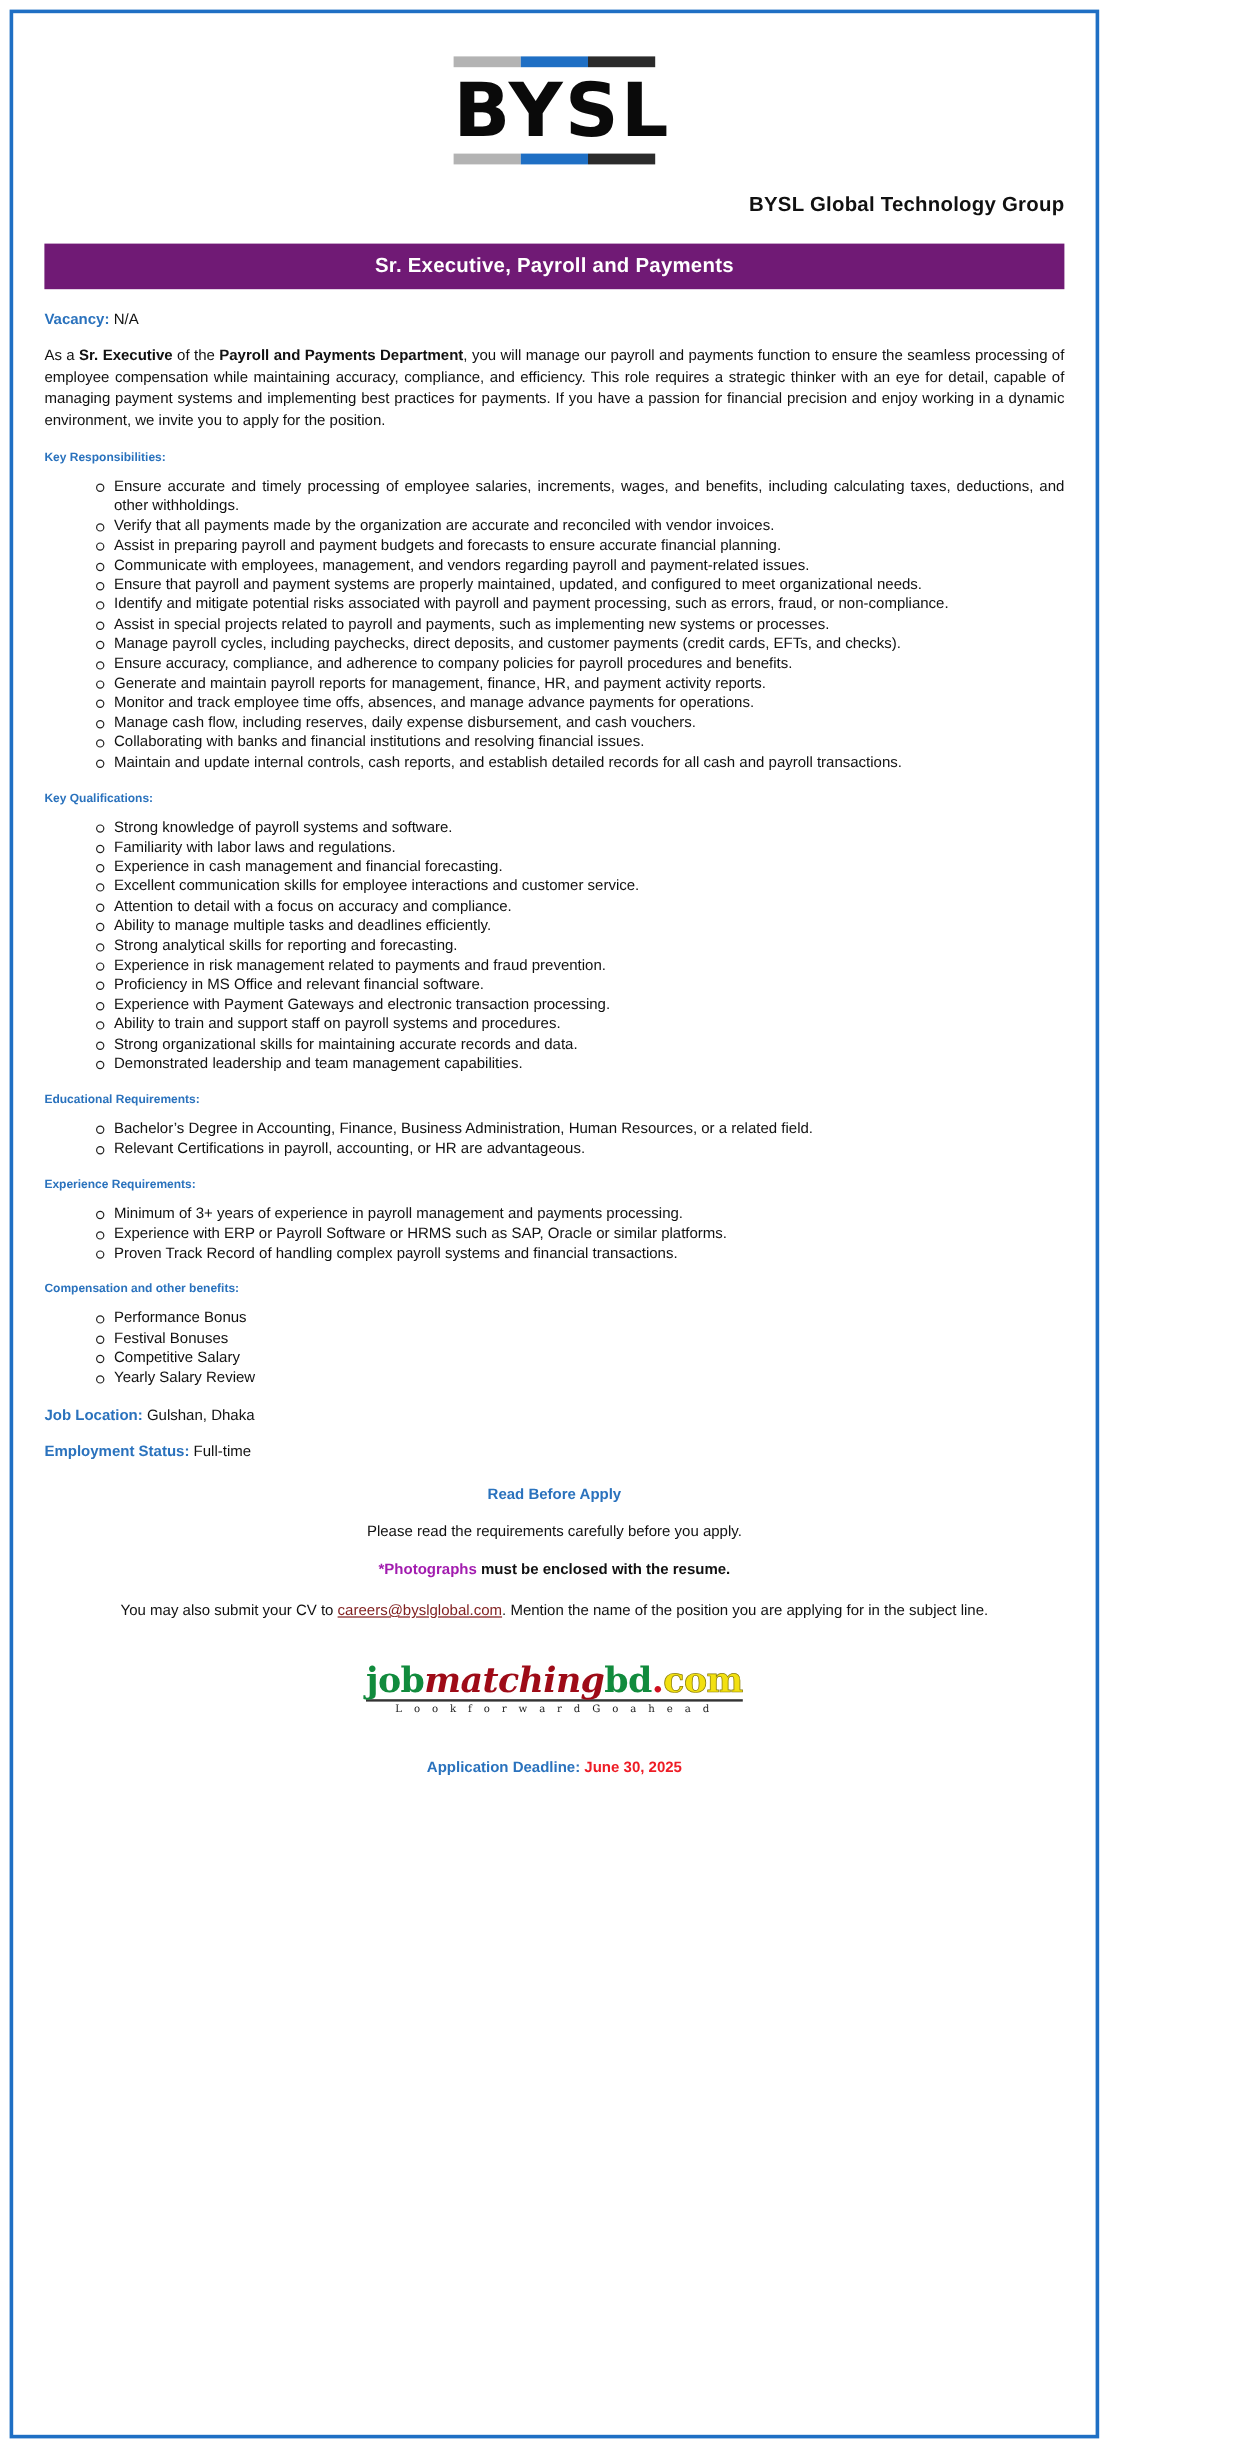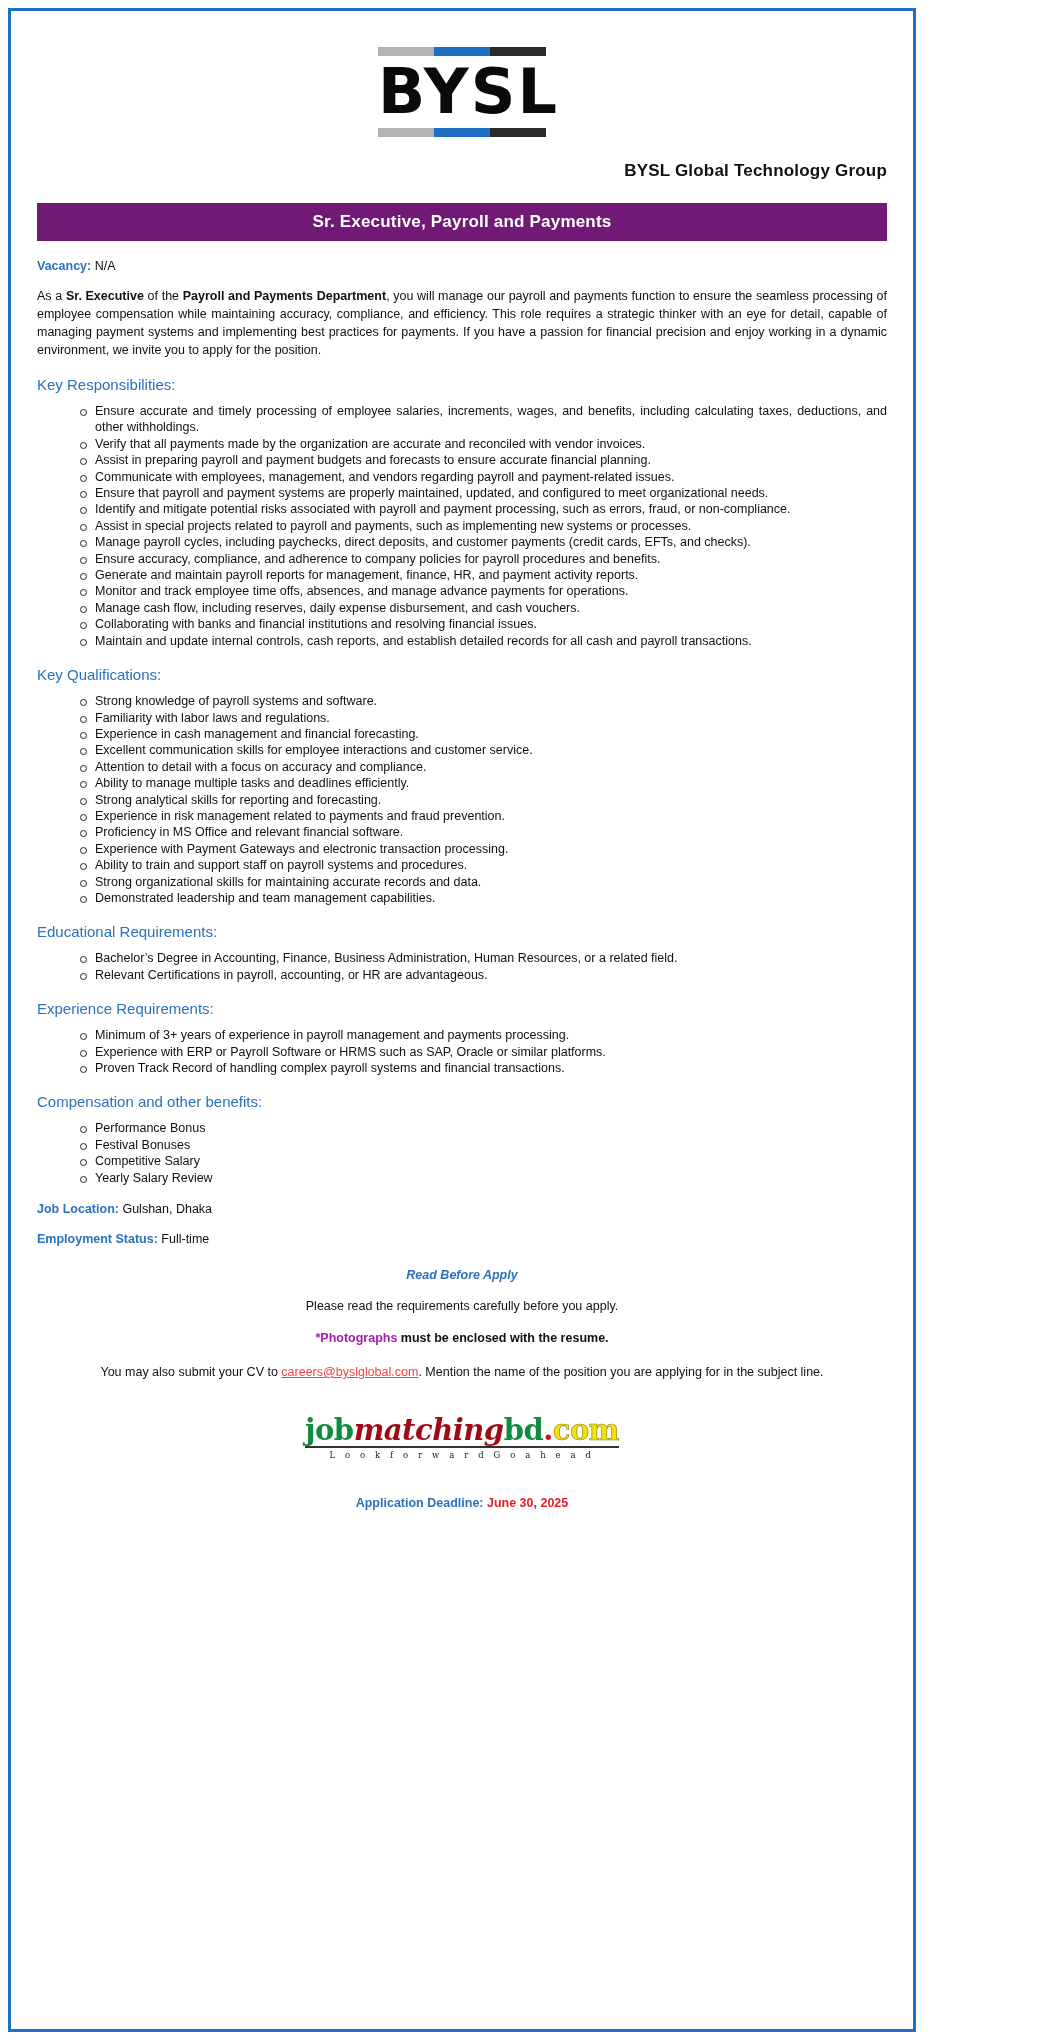--- a/index.html
+++ b/index.html
@@ -81,22 +81,22 @@
     margin-top: 14px;
     font-size: 12.5px;
     line-height: 18px;
     color: #111111;
     text-align: justify;
   }
   .intro b { font-weight: bold; }
 
   .section-head {
     color: #2a72bd;
-    font-weight: normal;
-    font-size: 15px;
+    font-weight: bold;
+    font-size: 10px;
     margin-top: 17px;
   }
   ul.bullets {
     margin: 10px 0 0 0;
     padding-left: 58px;
     list-style: none;
   }
   ul.bullets li {
     position: relative;
     font-size: 12.5px;
@@ -123,21 +123,20 @@
     font-size: 12.5px;
     color: #111111;
   }
 
   
   .apply-block { margin-top: 22px; text-align: center; }
   .read-before {
     color: #2a72bd;
     font-weight: bold;
     font-size: 12.5px;
-    font-style: italic;
   }
   .please-read {
     margin-top: 17px;
     font-size: 12.5px;
     color: #111111;
   }
   .photo-note {
     margin-top: 18px;
     font-size: 12.5px;
     font-weight: bold;
@@ -145,21 +144,21 @@
   }
   .photo-note .red { color: #a21caf; }
   .cv-line {
     margin-top: 18px;
     font-size: 12.5px;
     color: #111111;
     line-height: 18px;
     padding: 0 36px;
   }
   .cv-line a {
-    color: #ef4444;
+    color: #7f1d1d;
     text-decoration: underline;
   }
 
   
   .jm-logo-wrap {
     margin-top: 34px;
     text-align: center;
   }
   .jm-logo {
     display: inline-block;

